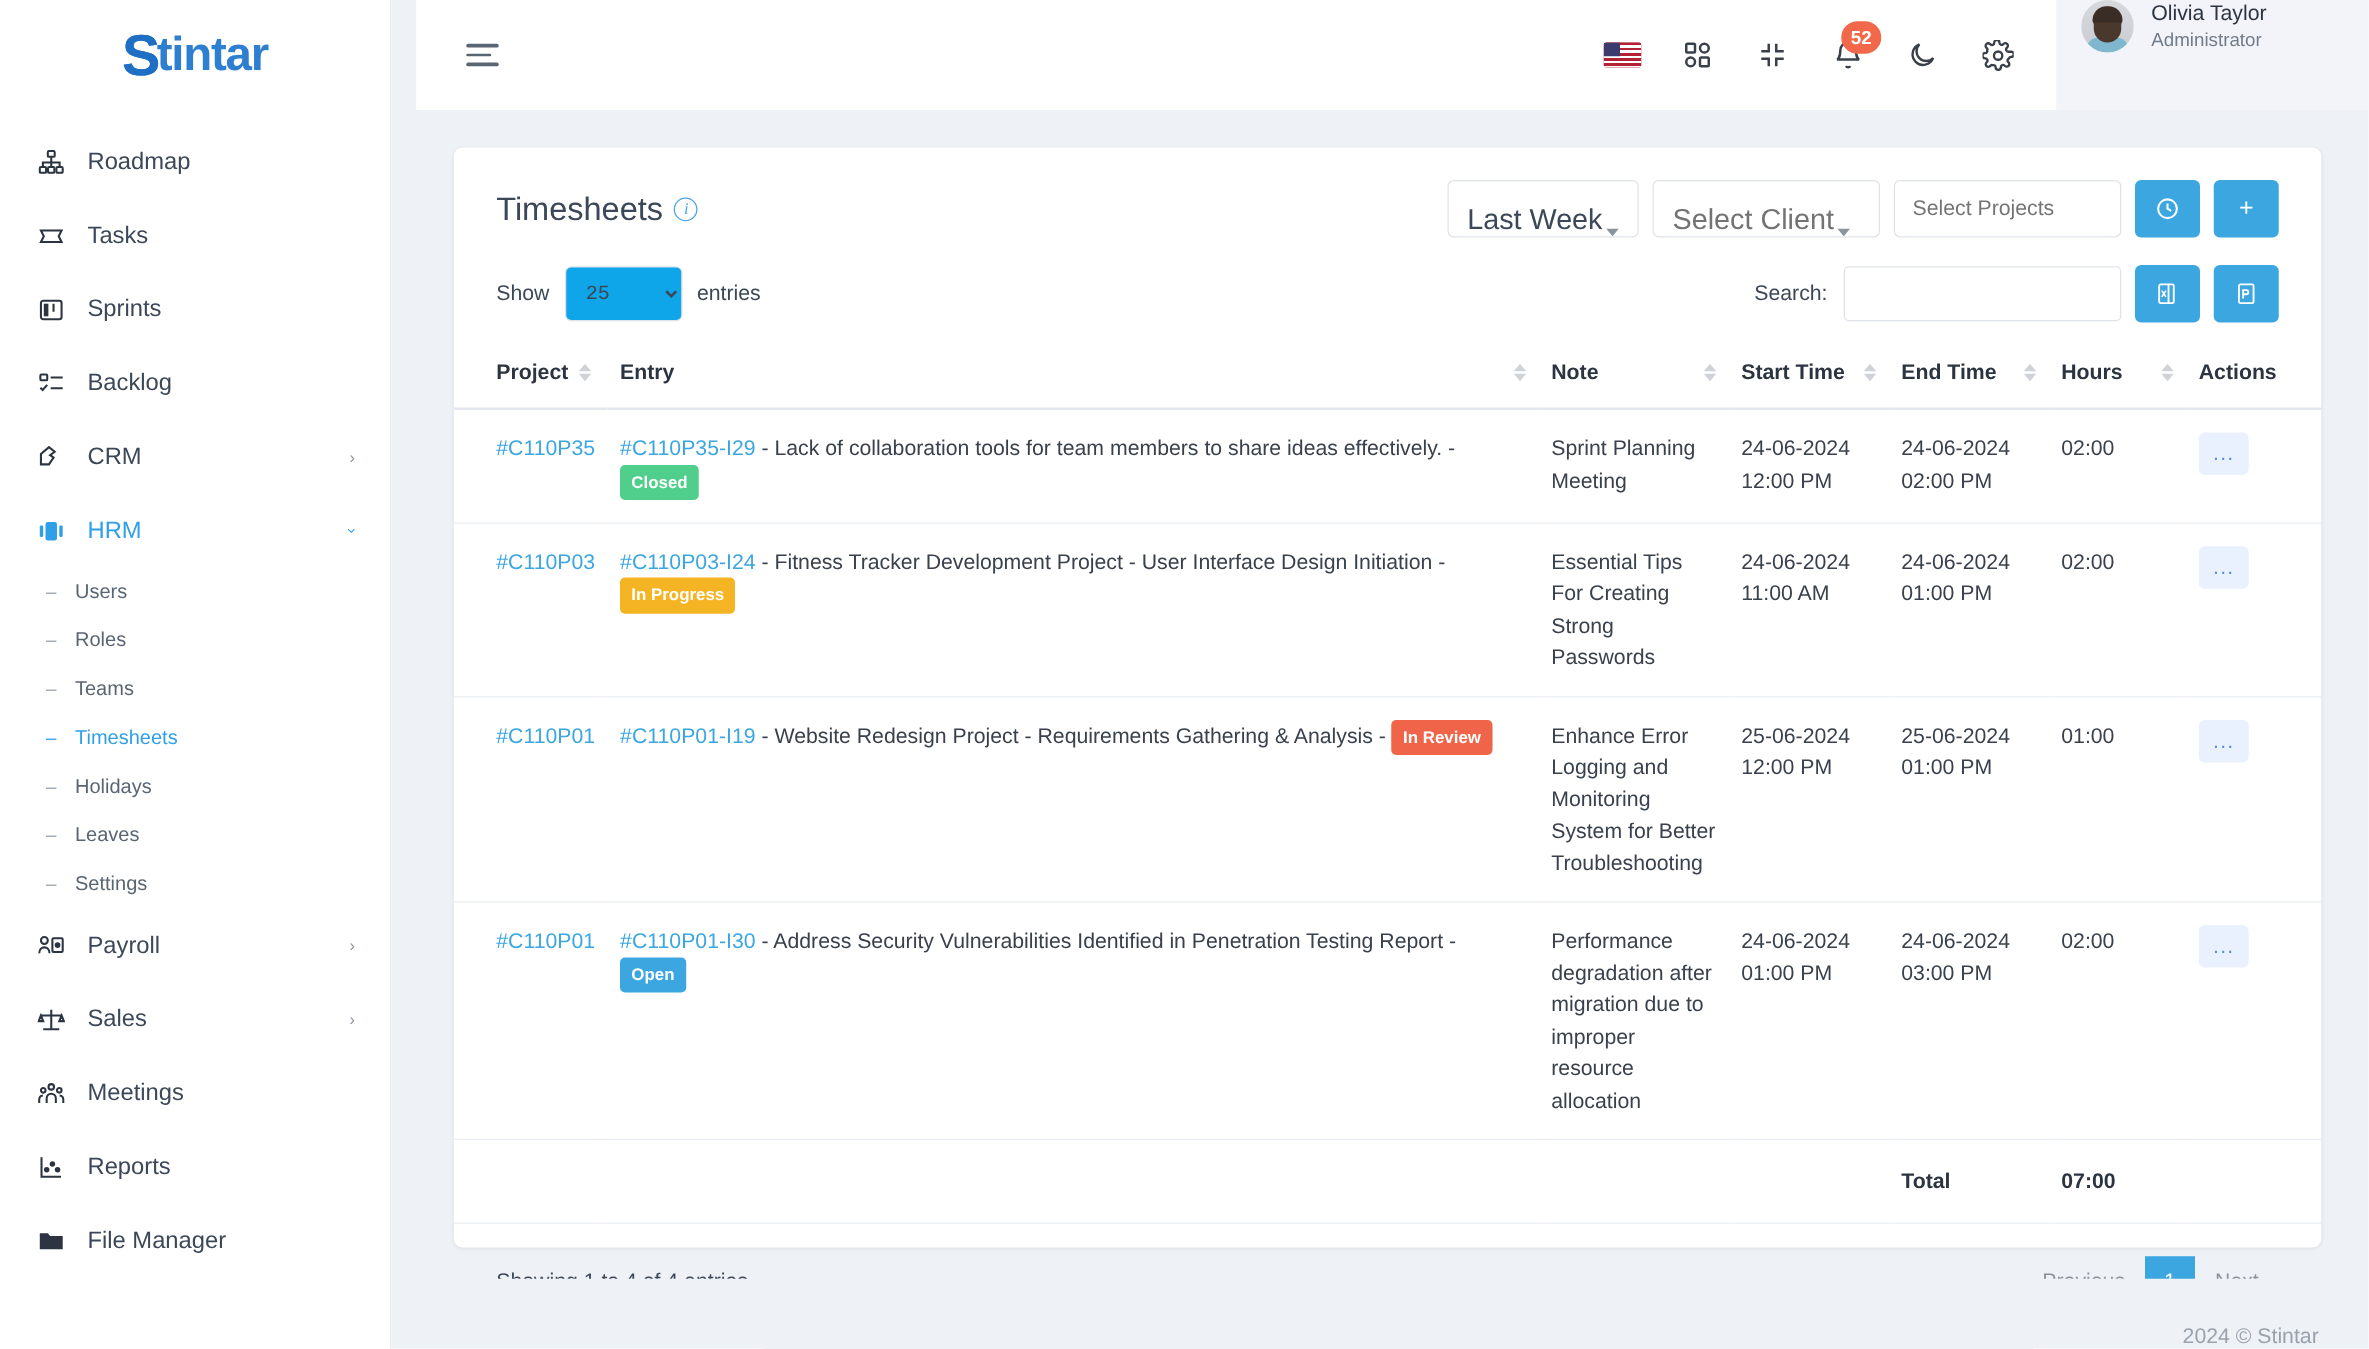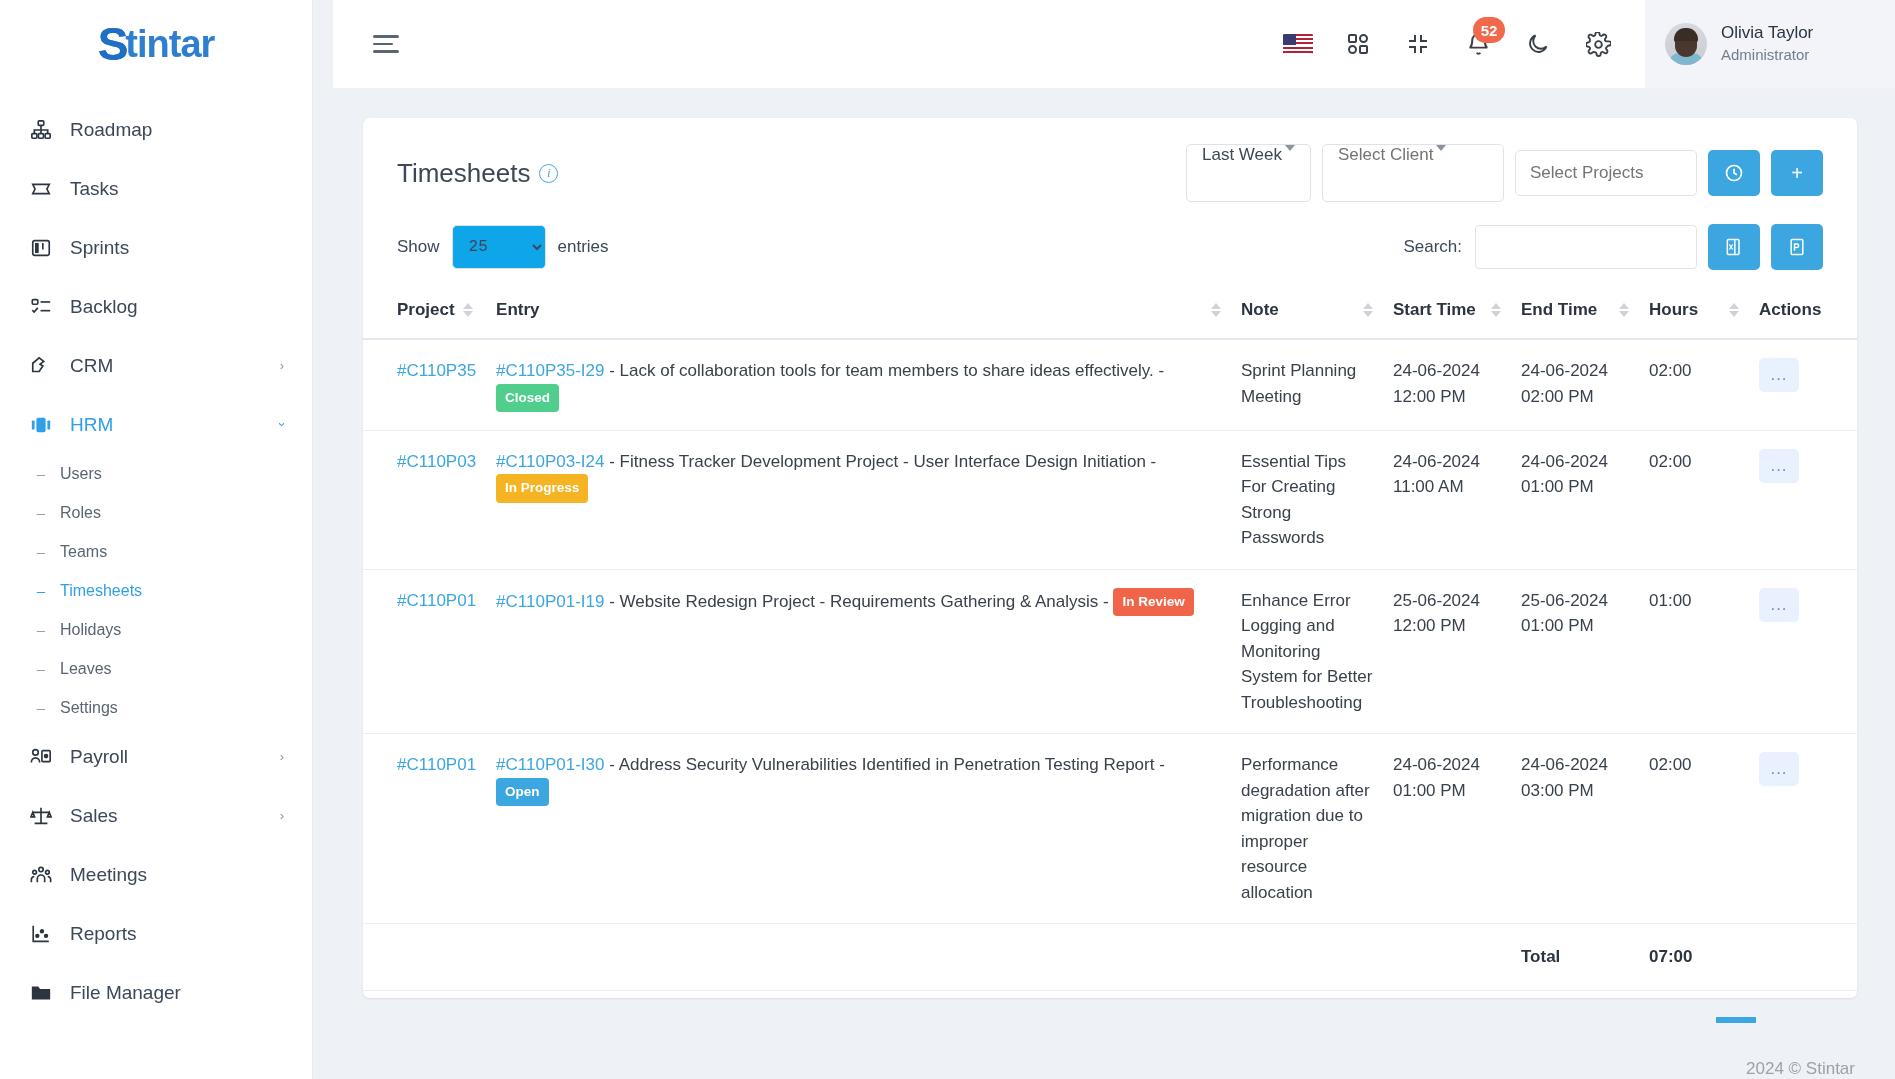--- a/index.html
+++ b/index.html
@@ -116,21 +116,21 @@
     min-width: 32px; height: 26px;
     background:#f2684a; color:#fff;
     border-radius: 13px;
     font-size: 15px; font-weight:bold;
     display:flex; align-items:center; justify-content:center;
     padding: 0 5px;
   }
   .user-box {
     height: 88px; width: 250px;
     background: #f2f4f9;
-    display:flex; align-items:center;
+    display:flex; align-items:flex-start;
     padding-left: 20px;
     cursor:pointer;
   }
   .avatar {
     width: 42px; height:42px; border-radius:50%;
     background: radial-gradient(circle at 50% 38%, #d8ab8b 0 32%, transparent 33%), linear-gradient(#d7d9dd,#c9ccd2);
     margin-right: 14px;
     position:relative; overflow:hidden;
     flex:0 0 42px;
   }
@@ -164,26 +164,26 @@
   }
   .info-ico {
     width:19px; height:19px; border:1.6px solid #4aa3e8; border-radius:50%;
     color:#4aa3e8; font-size:13px; font-style:italic;
     display:inline-flex; align-items:center; justify-content:center;
     font-family:"Liberation Serif", serif;
   }
   .head-spacer{flex:1;}
   .head-controls { display:flex; align-items:center; gap:11px; }
   .ctl {
-    height: 58px;
+    height: 46px;
     border:1px solid #dfe3e9; border-radius:5px;
     background:#fff;
-    display:flex; align-items:flex-start;
+    display:flex; align-items:flex-end;
     padding: 0 15px;
-    font-size: 17px; color:#3c4858;
+    font-size: 23px; color:#3c4858;
     cursor:pointer; white-space:nowrap;
   }
   .ctl.muted { color:#737373; }
   .ctl .tri { border-left:5px solid transparent;border-right:5px solid transparent;border-top:6px solid #8b939d; margin-left:3px; display:inline-block;}
   .ctl.wide { width: 182px; }
   .ctl-input {
     height:46px; width:182px;
     border:1px solid #dfe3e9; border-radius:5px;
     padding: 0 14px; font-size:17px; color:#a9b0ba;
     font-family:"Liberation Sans", sans-serif;

